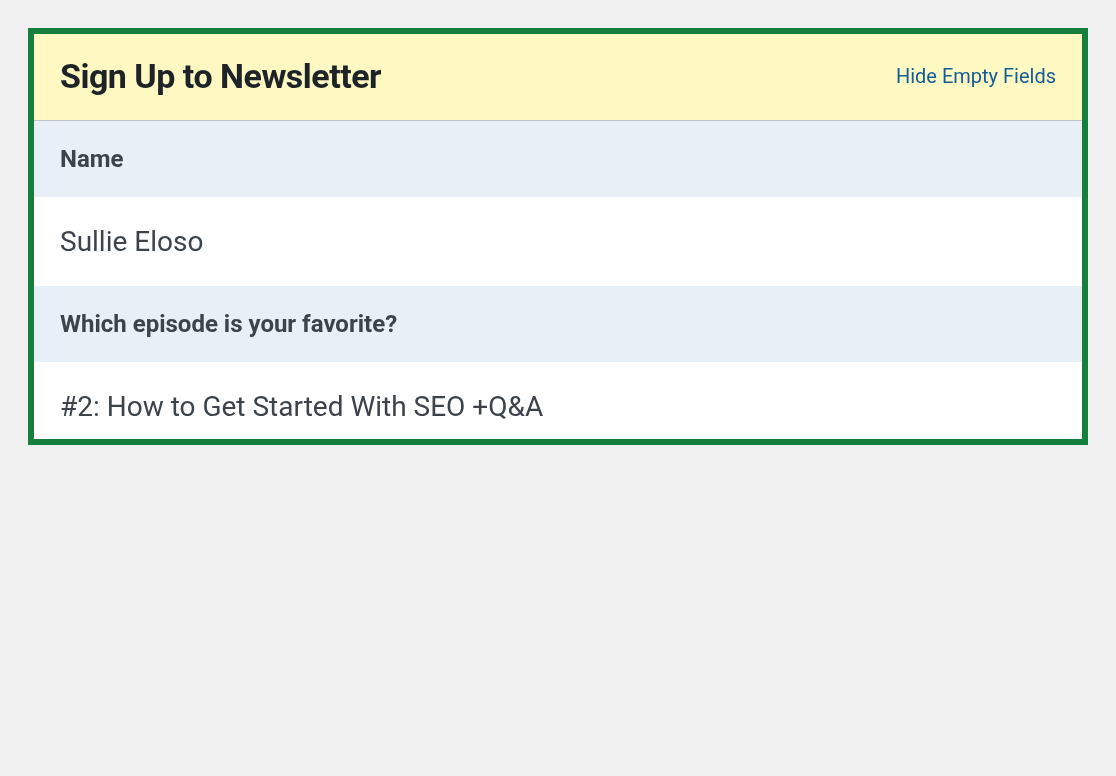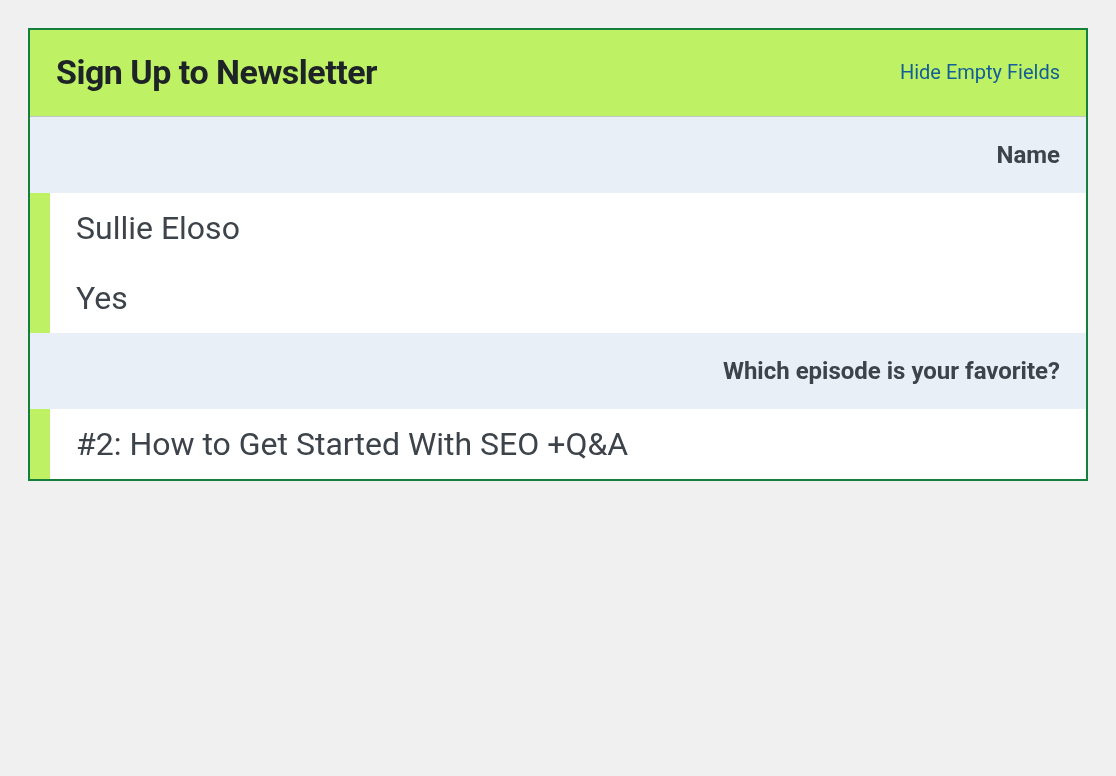--- a/index.html
+++ b/index.html
@@ -8,22 +8,22 @@
       box-sizing: border-box;
     }
     body {
       background: #f0f0f1;
       font-family: -apple-system, BlinkMacSystemFont, "Segoe UI", Roboto, Helvetica, Arial, sans-serif;
       padding: 28px;
       width: 1116px;
       height: 776px;
     }
     .panel {
-      background: #bef264;
-      border: 2px solid #15803d;
+      background: #fef9c3;
+      border: 6px solid #15803d;
       width: 100%;
     }
     .panel-header {
       display: flex;
       justify-content: space-between;
       align-items: center;
       padding: 22px 26px 24px 26px;
       border-bottom: 1px solid #c3c4c7;
     }
     .panel-title {
@@ -37,29 +37,27 @@
       font-size: 20px;
       text-decoration: none;
       font-weight: 400;
     }
     .field-label {
       background: #e8eff7;
       padding: 24px 26px;
       font-size: 24px;
       font-weight: 700;
       color: #3c434a;
-      text-align: right;
     }
     .field-value {
       background: #fff;
-      padding: 16px 26px;
-      font-size: 32px;
+      padding: 28px 26px;
+      font-size: 28px;
       color: #3c434a;
       font-weight: 400;
-      margin-left: 20px;
     }
     .field-value a {
       color: #135e96;
       text-decoration: underline;
     }
     .last-row {
       padding-bottom: 16px;
     }
   </style>
 </head>
@@ -68,17 +66,16 @@
 <div class="panel">
   <div class="panel-header">
     <h1 class="panel-title">Sign Up to Newsletter</h1>
     <a href="#" class="hide-link">Hide Empty Fields</a>
   </div>
 
   <div class="field-label">Name</div>
   <div class="field-value">Sullie Eloso</div>
 
 
-  <div class="field-value">Yes</div>
 
   <div class="field-label">Which episode is your favorite?</div>
   <div class="field-value last-row">#2: How to Get Started With SEO +Q&amp;A</div>
 </div>
 
 </body></html>

